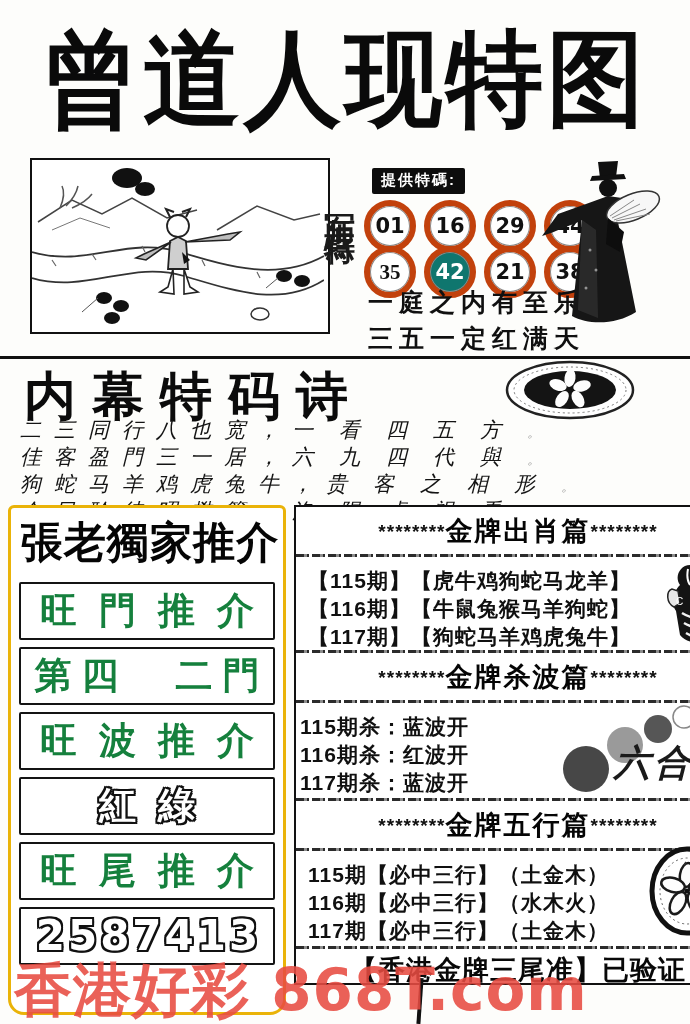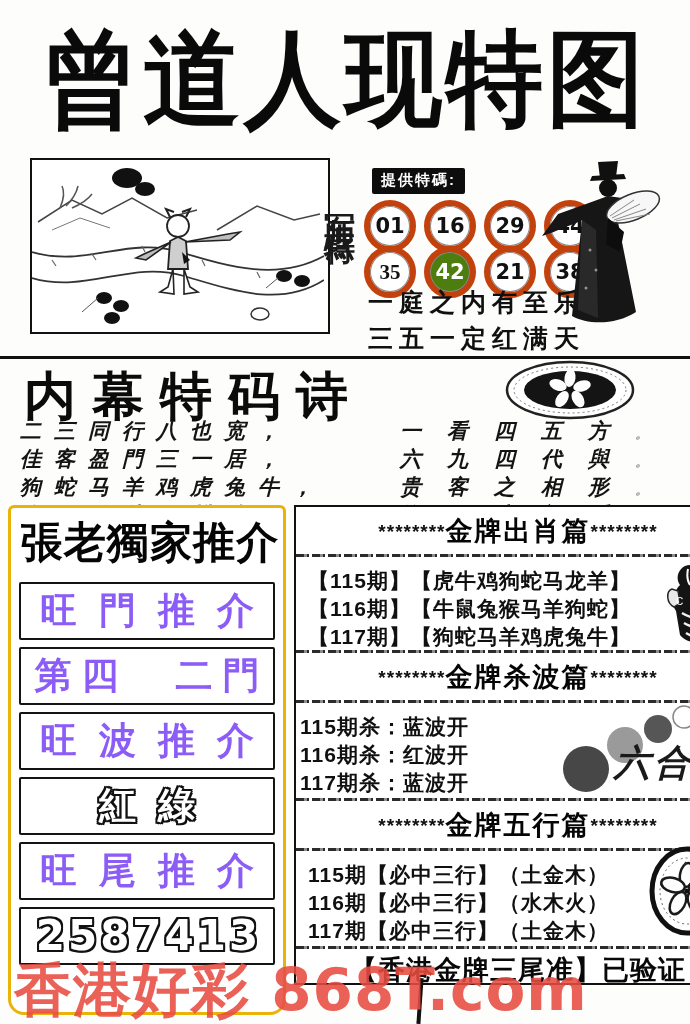--- a/index.html
+++ b/index.html
@@ -26,56 +26,56 @@
   .tips-header{
     left:372px;top:168px;background:#0d0d0d;color:#fff;font-weight:700;
     font-size:15px;padding:3px 9px 4px;letter-spacing:2px;border-radius:2px;
   }
   .ball{
     position:absolute;width:40px;height:40px;border-radius:50%;
     border:6px solid #c2410c;box-shadow:inset 0 0 0 1px #8a8a8a;
     font-size:21px;font-weight:700;display:flex;align-items:center;justify-content:center;
     background:#fff;color:#111;font-family:"DejaVu Sans",sans-serif;
   }
-  .ball.dark{background:#4d7c0f;color:#fff;}
+  .ball.dark{background:#0f766e;color:#fff;}
   .verse{left:368px;top:284px;font-size:25px;font-weight:800;letter-spacing:6px;line-height:1.45;color:#101010;white-space:nowrap;}
   .advisor-art{left:538px;top:160px;}
 
   .hr-heavy{left:0;top:356px;width:690px;height:3px;background:#111;}
 
   
   .poem-title{
     left:24px;top:362px;font-family:"DejaVu Sans",sans-serif;font-weight:900;
     font-size:52px;letter-spacing:16px;color:#0b0b0b;white-space:nowrap;transform:scaleY(1.0);
   }
   .poem-logo{left:504px;top:360px;}
   .poem-lines{left:20px;top:418px;width:655px;}
   .poem-line{
-    display:flex;justify-content:space-between;align-items:baseline;
-    font-family:"DejaVu Serif",serif;font-style:italic;font-weight:700;
+    display:flex;justify-content:flex-start;align-items:baseline;
+    font-family:"DejaVu Serif",serif;font-style:italic;font-weight:400;
     font-size:21px;line-height:25px;color:#141414;
   }
   .poem-line .pa{letter-spacing:13px;white-space:nowrap;}
   .poem-line .pb{letter-spacing:26px;white-space:nowrap;}
   .poem-line .pend{color:#9a9a9a;font-size:14px;}
 
   
   .left-col{
     left:8px;top:505px;width:278px;height:510px;border:3px solid #eab308;
     border-radius:6px 6px 16px 16px;background:#fff;box-sizing:border-box;padding:2px 7px;
   }
   .left-header{
     text-align:center;font-family:"DejaVu Sans",sans-serif;font-weight:900;
     font-size:43px;letter-spacing:1px;color:#050505;line-height:1.5;white-space:nowrap;
     transform:scaleX(0.98);
   }
   .left-box{
     border:2px solid #141414;border-radius:2px;margin:7px 1px 0;height:54px;
     display:flex;align-items:center;justify-content:center;
-    font-weight:900;font-size:37px;color:#8b5cf6;font-family:"Liberation Sans",sans-serif;
+    font-weight:900;font-size:37px;color:#15803d;font-family:"Liberation Sans",sans-serif;
     letter-spacing:22px;text-indent:22px;white-space:nowrap;
   }
   .left-box.tight{letter-spacing:10px;text-indent:10px;}
   .outline-text{
     color:#fff;
     text-shadow:-2px 0 #111,2px 0 #111,0 -2px #111,0 2px #111,-2px -2px #111,2px 2px #111,-2px 2px #111,2px -2px #111;
   }
   .left-box.numbox{font-family:"DejaVu Sans",sans-serif;font-size:42px;letter-spacing:3px;text-indent:3px;}
 
   

